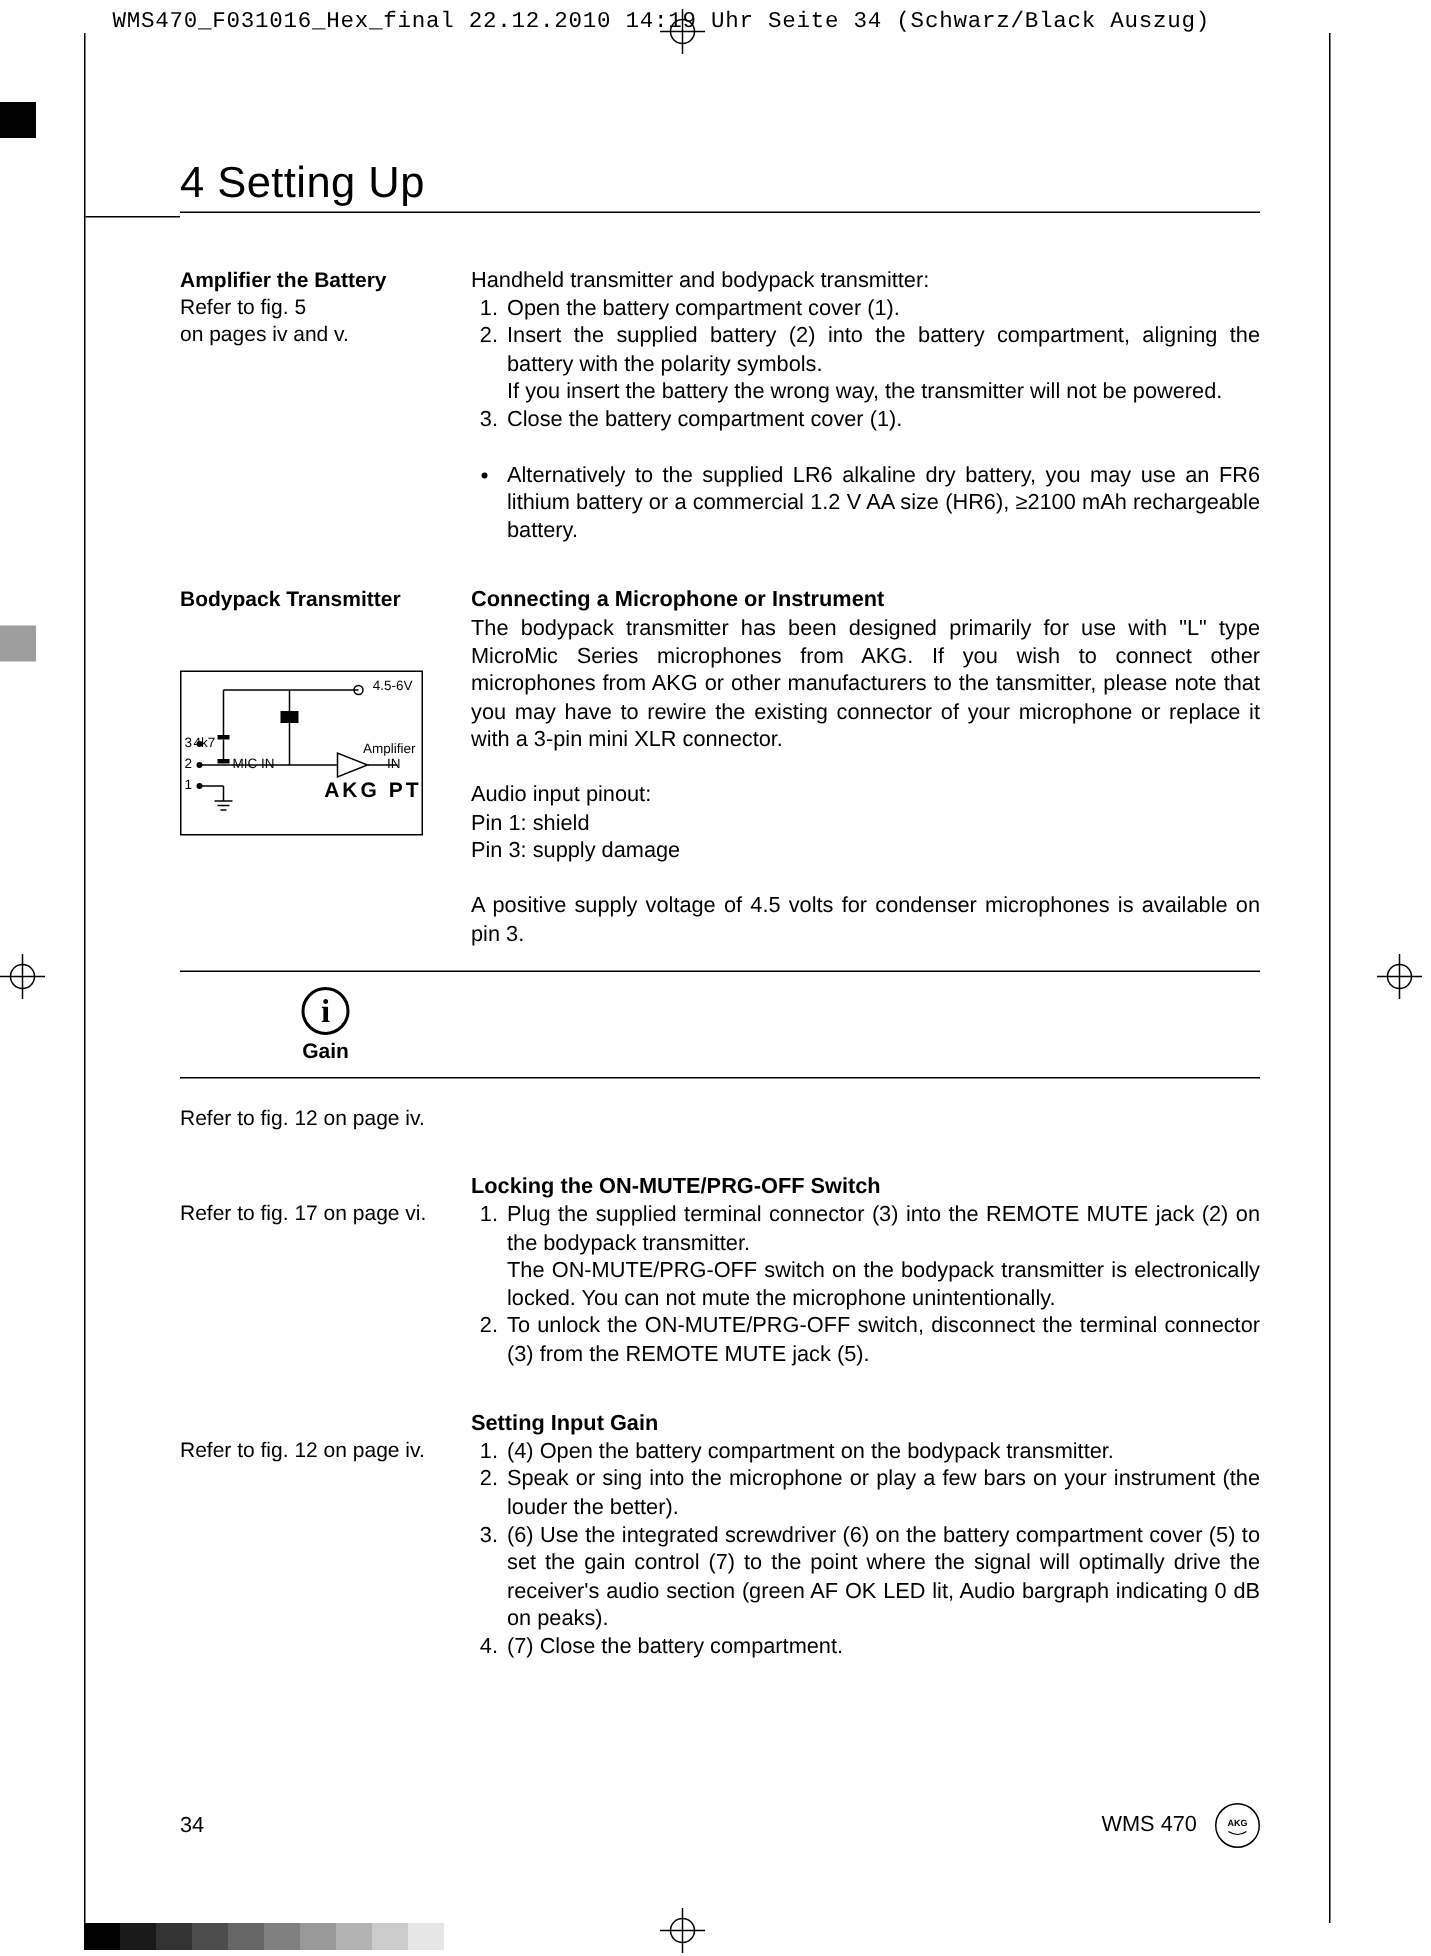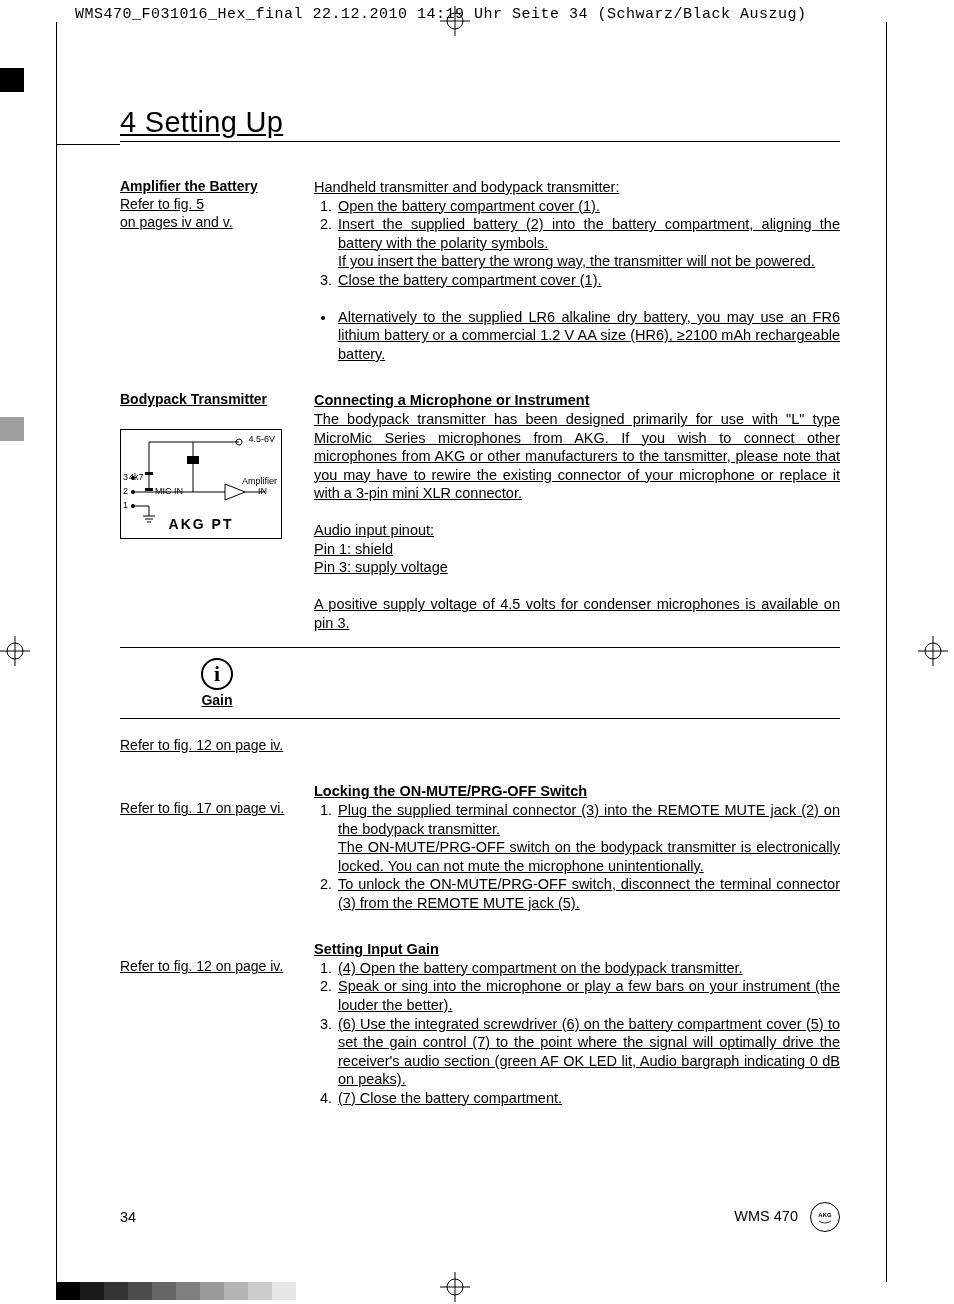--- a/index.html
+++ b/index.html
@@ -51,21 +51,20 @@
   .reg-cross.top { left: 440px; top: 6px; }
   .reg-cross.bottom { left: 440px; top: 1272px; }
   .reg-cross.left { left: 0; top: 636px; }
   .reg-cross.right { left: 918px; top: 636px; }
 
   .content {
     position: absolute;
     left: 120px;
     top: 106px;
     width: 720px;
-    text-decoration: underline;
   }
   .chapter-title {
     font-size: 29px;
     font-weight: 300;
     letter-spacing: 0.3px;
     border-bottom: 1.5px solid #000;
     padding-bottom: 2px;
     margin-bottom: 36px;
     font-family: Arial, Helvetica, sans-serif;
   }
@@ -106,21 +105,21 @@
   ul.bul {
     margin: 0;
     padding-left: 22px;
     list-style-type: disc;
   }
   ul.bul li { padding-left: 2px; }
   .diagram {
     border: 1.5px solid #000;
     width: 160px;
     height: 108px;
-    margin-top: 20px;
+    margin-top: 38px;
     position: relative;
     font-size: 9px;
     font-family: Arial, sans-serif;
   }
   .note-box {
     border-top: 1.5px solid #000;
     border-bottom: 1.5px solid #000;
     padding: 10px 0;
     display: flex;
     margin-bottom: 18px;
@@ -261,30 +260,30 @@
             <circle cx="118" cy="12" r="3" fill="none" stroke="#000"></circle>
           </svg>
           <div style="position:absolute;right:6px;top:4px;">4.5-6V</div>
           <div style="position:absolute;left:8px;top:42px;">4k7</div>
           <div style="position:absolute;left:2px;top:42px;">3</div>
           <div style="position:absolute;left:2px;top:56px;">2</div>
           <div style="position:absolute;left:2px;top:70px;">1</div>
           <div style="position:absolute;left:34px;top:56px;text-align:right;">MIC IN</div>
           <div style="position:absolute;right:4px;top:46px;">Amplifier</div>
           <div style="position:absolute;right:14px;top:56px;">IN</div>
-          <div style="position:absolute;left:0;right:0;bottom:4px;text-align:center;font-size:14px;letter-spacing:2px;font-weight:bold;">AKG PT</div>
+          <div style="position:absolute;left:0;right:0;bottom:20px;text-align:right;font-size:14px;letter-spacing:2px;font-weight:bold;">AKG PT</div>
         </div>
       </div>
       <div class="body-col">
         <div class="sub-h">Connecting a Microphone or Instrument</div>
         <div>The bodypack transmitter has been designed primarily for use with "L" type MicroMic Series microphones from AKG. If you wish to connect other microphones from AKG or other manufacturers to the tansmitter, please note that you may have to rewire the existing connector of your microphone or replace it with a 3-pin mini XLR connector.</div>
         <br>
         <div>Audio input pinout:</div>
         <div>Pin 1: shield</div>
-        <div>Pin 3: supply voltage</div>
+        <div>Pin 3: supply damage</div>
         <br>
         <div>A positive supply voltage of 4.5 volts for condenser microphones is available on pin 3.</div>
       </div>
     </div>
 
     <div class="note-box">
       <div class="note-left">
         <div class="info-icon">i</div><br>
         <span>Gain</span>
       </div>

